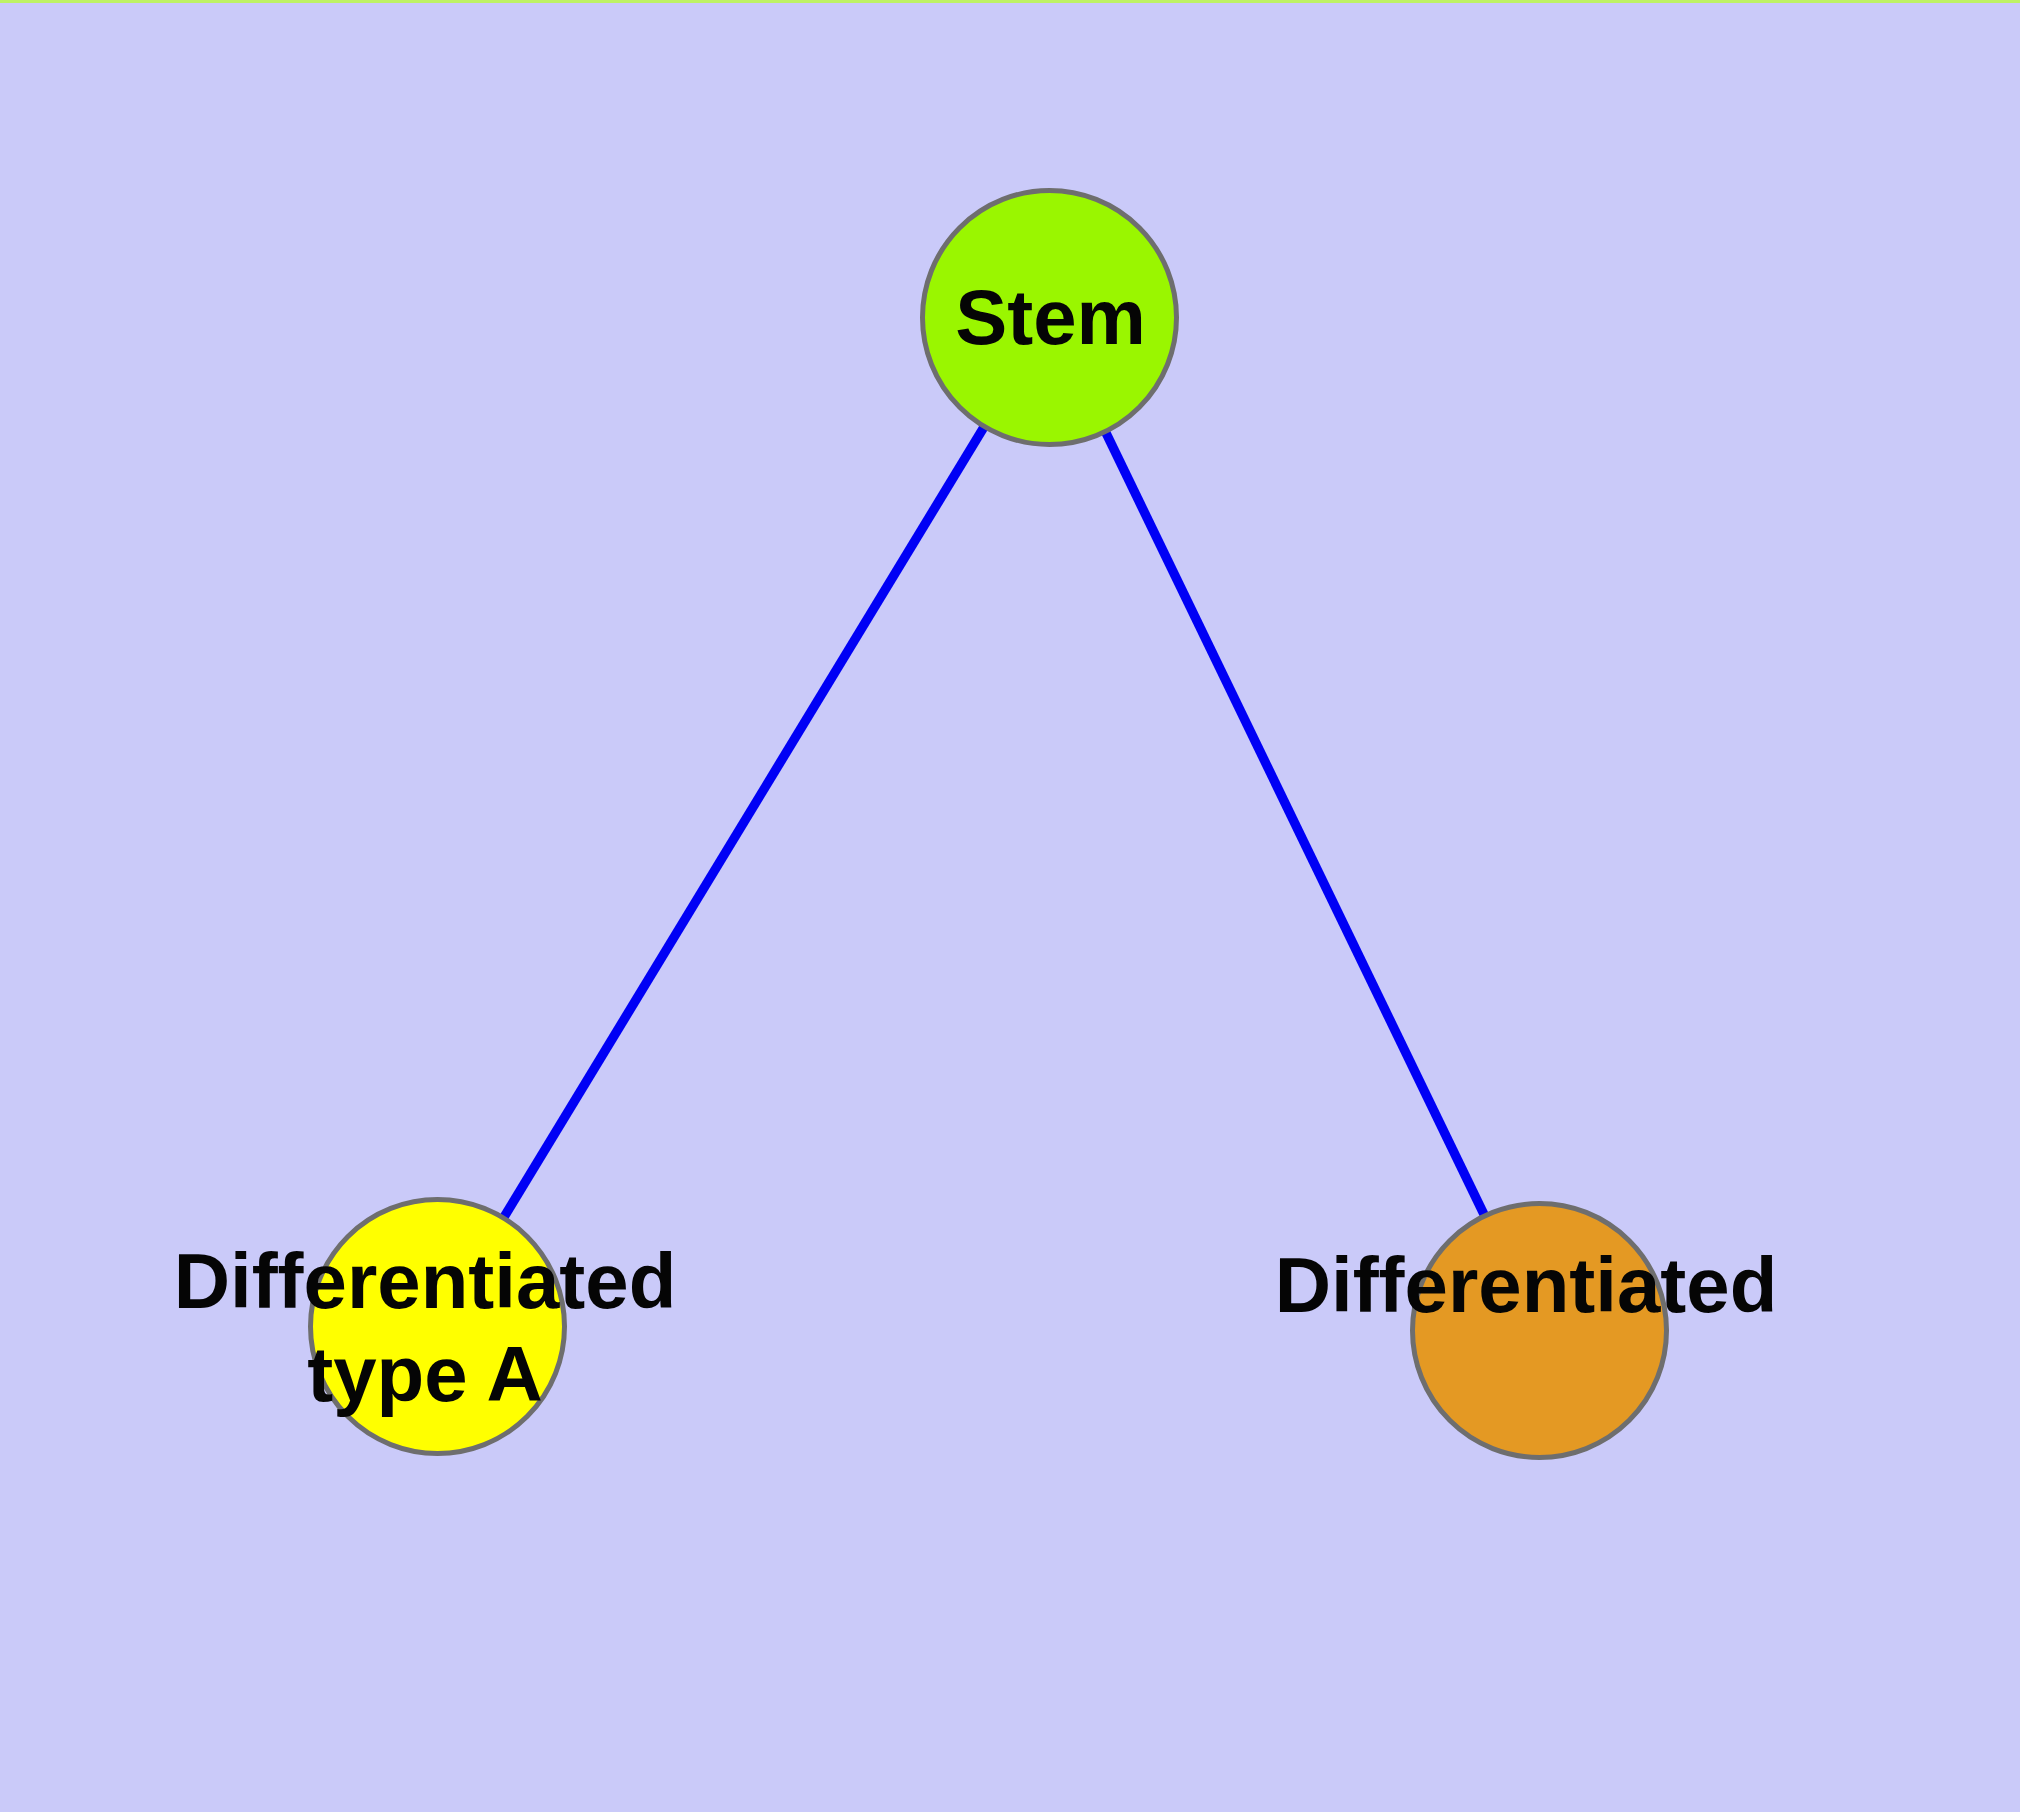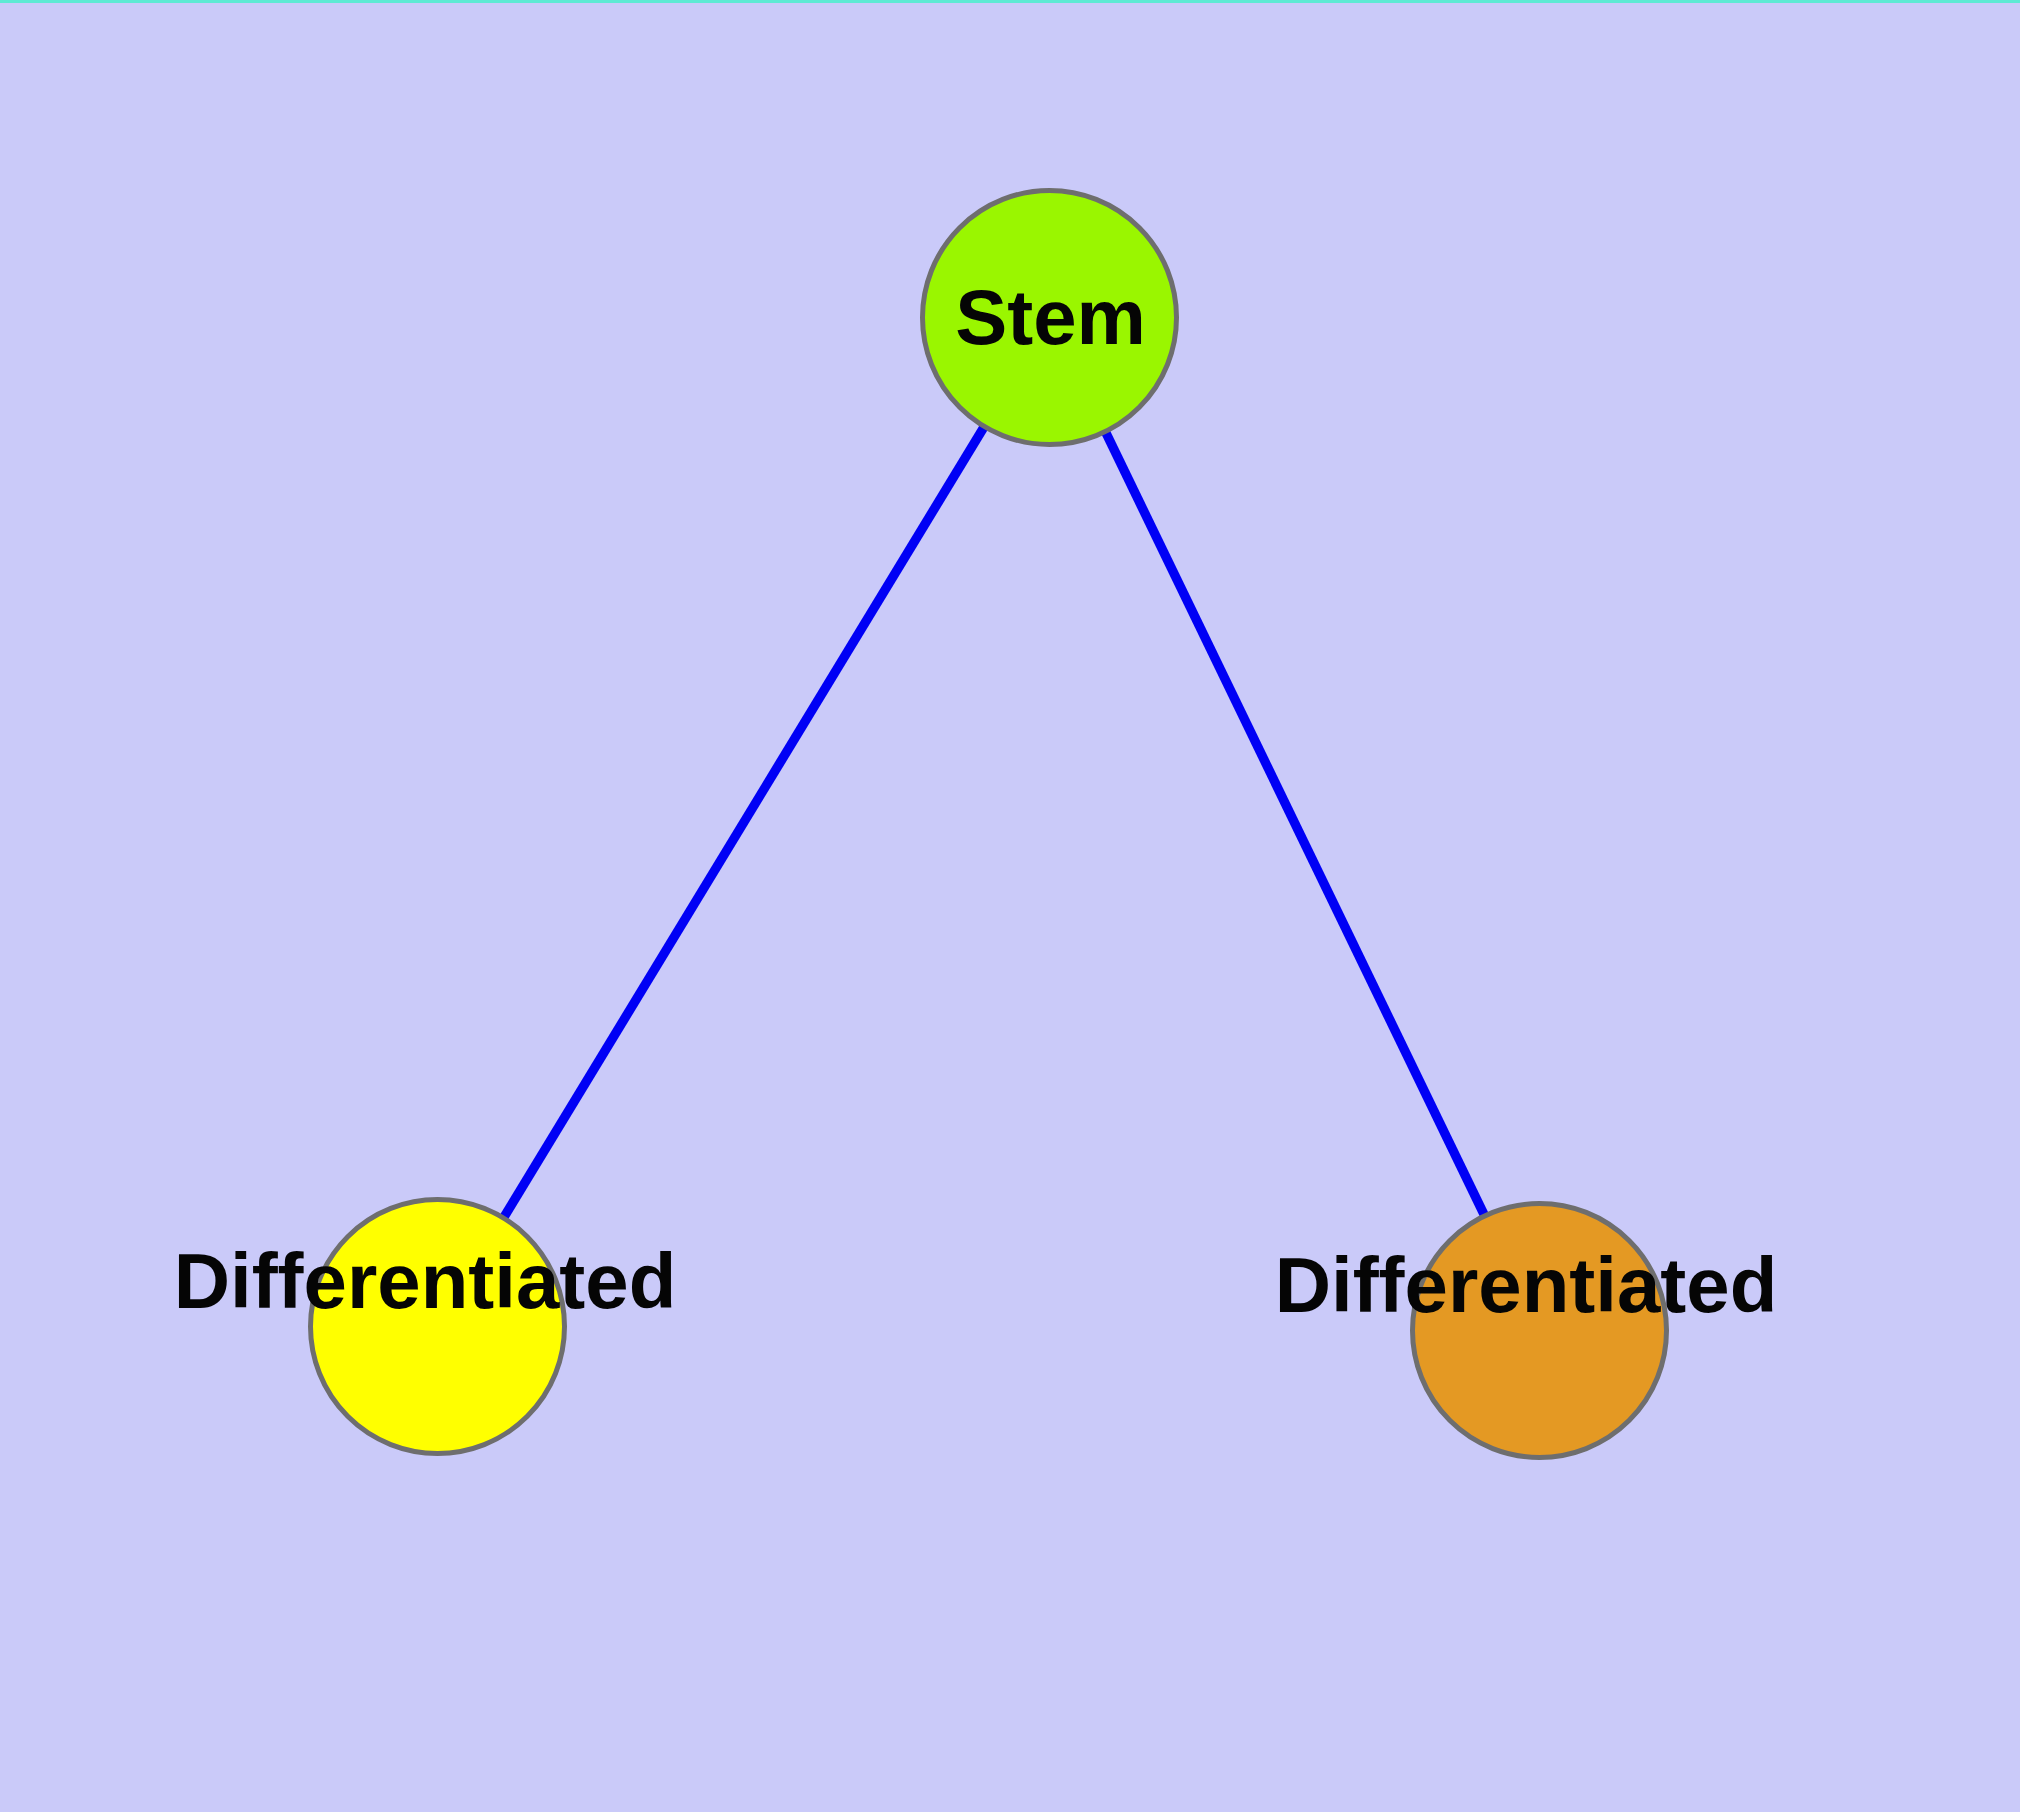--- a/index.html
+++ b/index.html
@@ -5,21 +5,21 @@
   html, body {
     margin: 0;
     padding: 0;
     background: #ffffff;
     font-family: "Liberation Sans", sans-serif;
   }
   .stage {
     position: relative;
     width: 2021px;
     height: 1812px;
-    background: #5eead4;
+    background: #bef264;
     overflow: hidden;
   }
   .plot-area {
     position: absolute;
     left: 0;
     top: 3.4px;
     width: 2021px;
     height: 1809px;
   }
   .edges-svg {
@@ -73,20 +73,21 @@
   <div class="node-circle type-a" style="background-color: rgb(255, 255, 0);"></div>
 
   <div class="node-circle type-b" style="background-color: rgb(228, 153, 35);"></div>
 
   <div class="node-label stem">
     <span class="label-line">Stem</span>
   </div>
 
   <div class="node-label type-a">
     <span class="label-line">Differentiated</span>
+    <span class="label-line">type A</span>
   </div>
 
   <div class="node-label type-b">
     <span class="label-line">Differentiated</span>
   </div>
 
 </div>
 
 
 </body></html>

